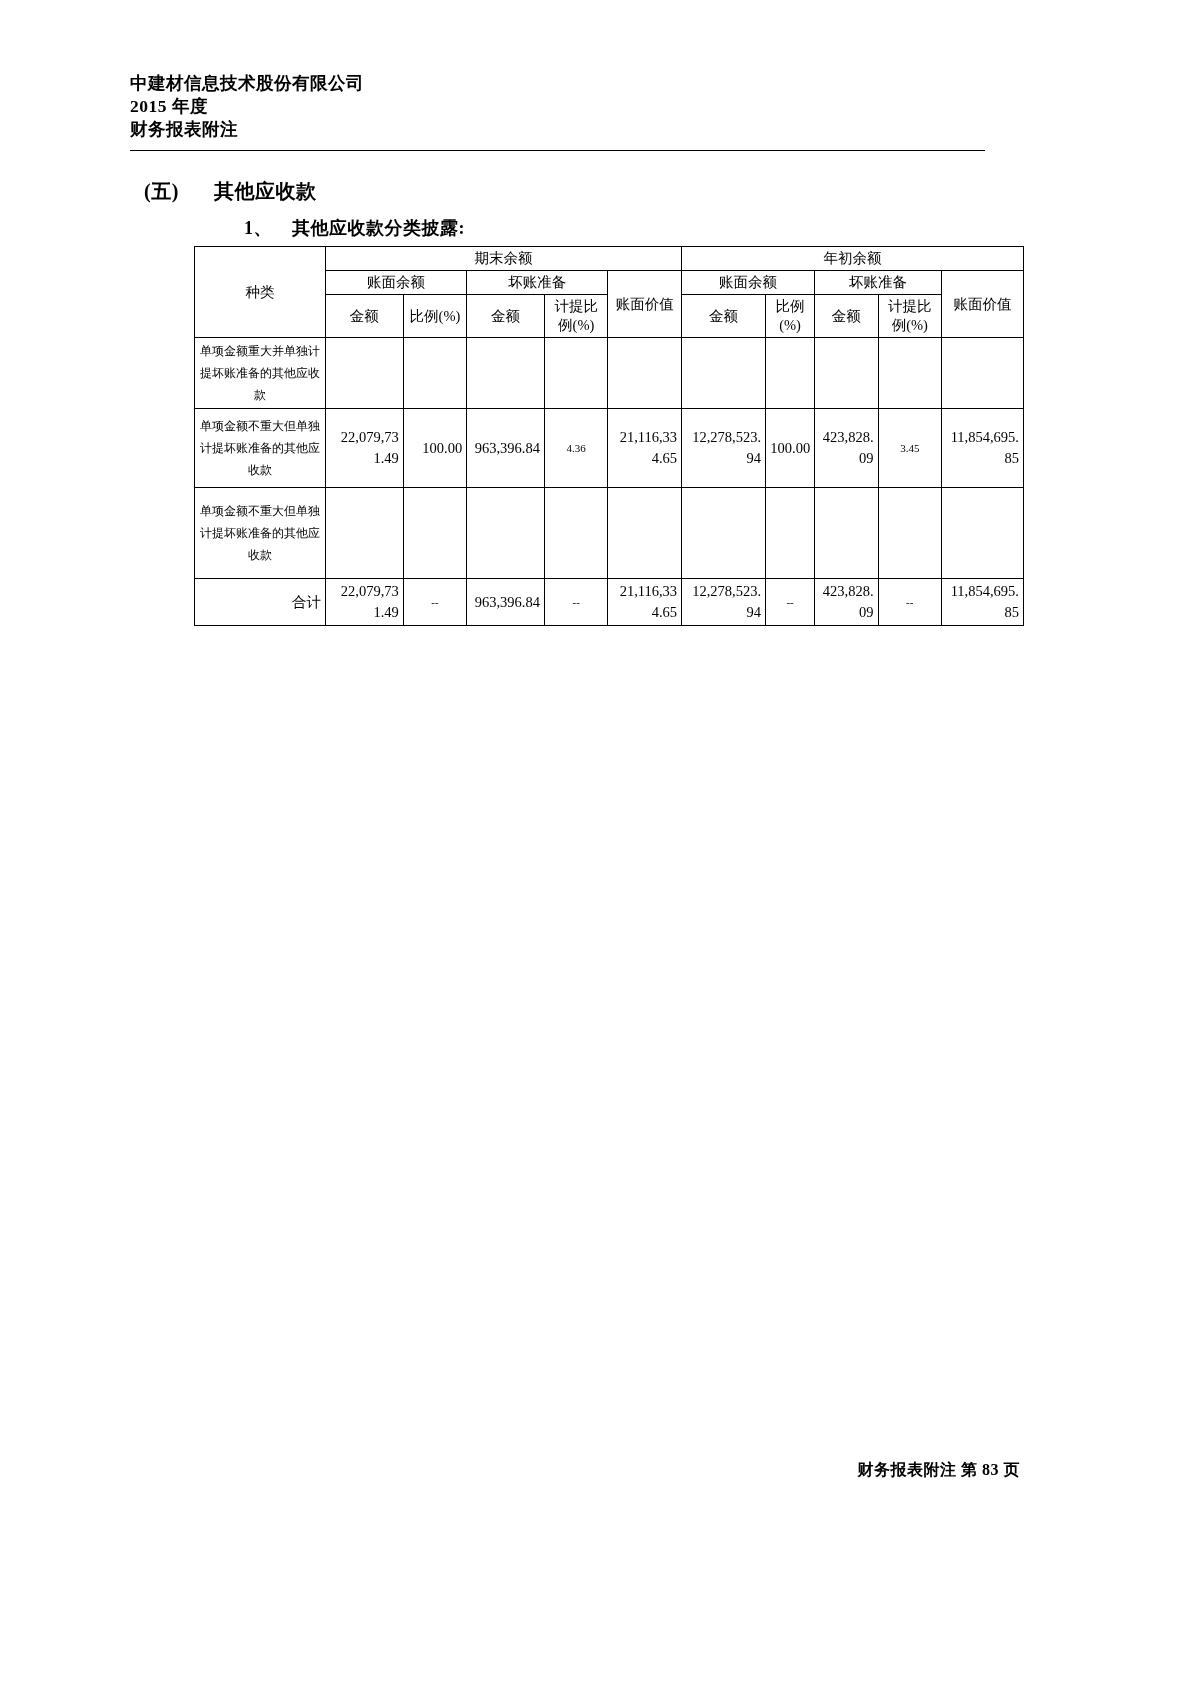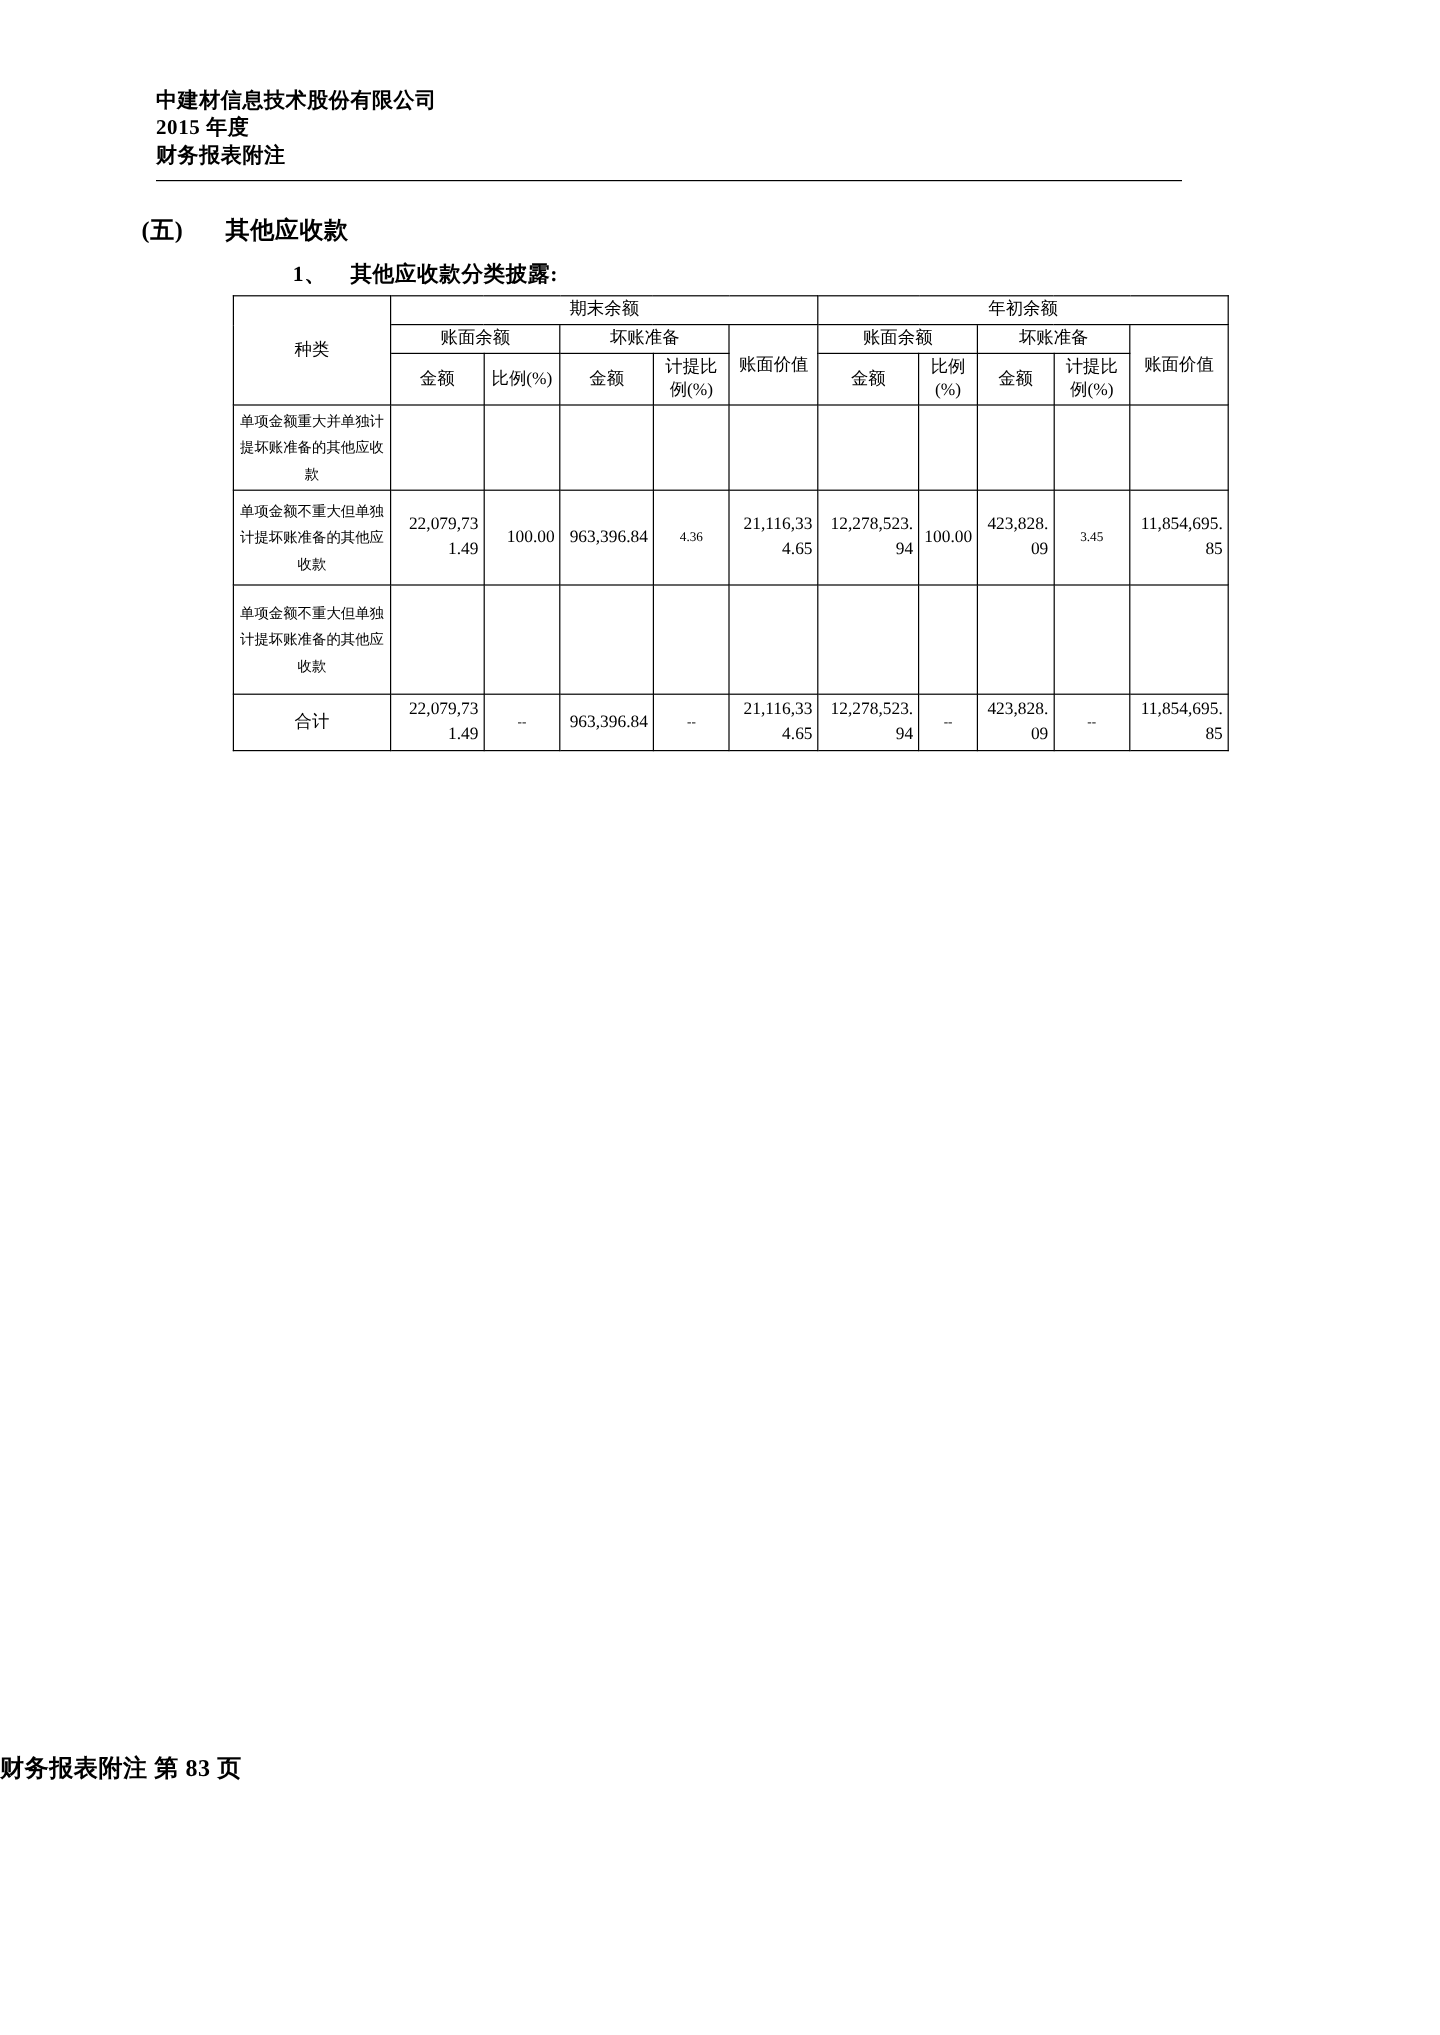--- a/index.html
+++ b/index.html
@@ -40,21 +40,21 @@
     left: 130px;
     top: 150px;
     width: 855px;
     height: 0;
     border-top: 1.6px solid #000;
   }
 
   
   .sec-title {
     position: absolute;
-    left: 118px;
+    left: 144px;
     top: 178px;
     font-size: 20px;
     font-weight: bold;
     letter-spacing: 0.5px;
   }
   .sec-title .marker {
     display: inline-block;
     width: 70px;
   }
   .sub-title {
@@ -87,21 +87,21 @@
   }
   table.fin td {
     border: 1px solid #000;
     padding: 2px 4px;
     vertical-align: middle;
     word-break: break-all;
   }
   .topline td { border-top: 2.2px solid #000; }
   .botline td { border-bottom: 2.2px solid #000; }
 
-  .c { text-align: center; }
+  .c { text-align: right; }
 
   .hdr { text-align: center; font-size: 14.5px; }
   .rowlabel {
     text-align: center;
     font-size: 12px;
     line-height: 22px;
     padding-left: 4px;
   }
   .num {
     text-align: right;
@@ -113,22 +113,22 @@
   .tall td { height: 74px; }
   .empty-row td { height: 60px; }
   .total-row td { height: 42px; }
 
   
   .footer {
     position: absolute;
     left: 0;
     top: 1460px;
     width: 1020px;
-    text-align: left;
-    font-size: 20px;
+    text-align: right;
+    font-size: 16px;
     font-weight: bold;
     letter-spacing: 0.5px;
   }
 </style>
 </head>
 <body>
 
 <div class="page">
 
   <div class="header">

